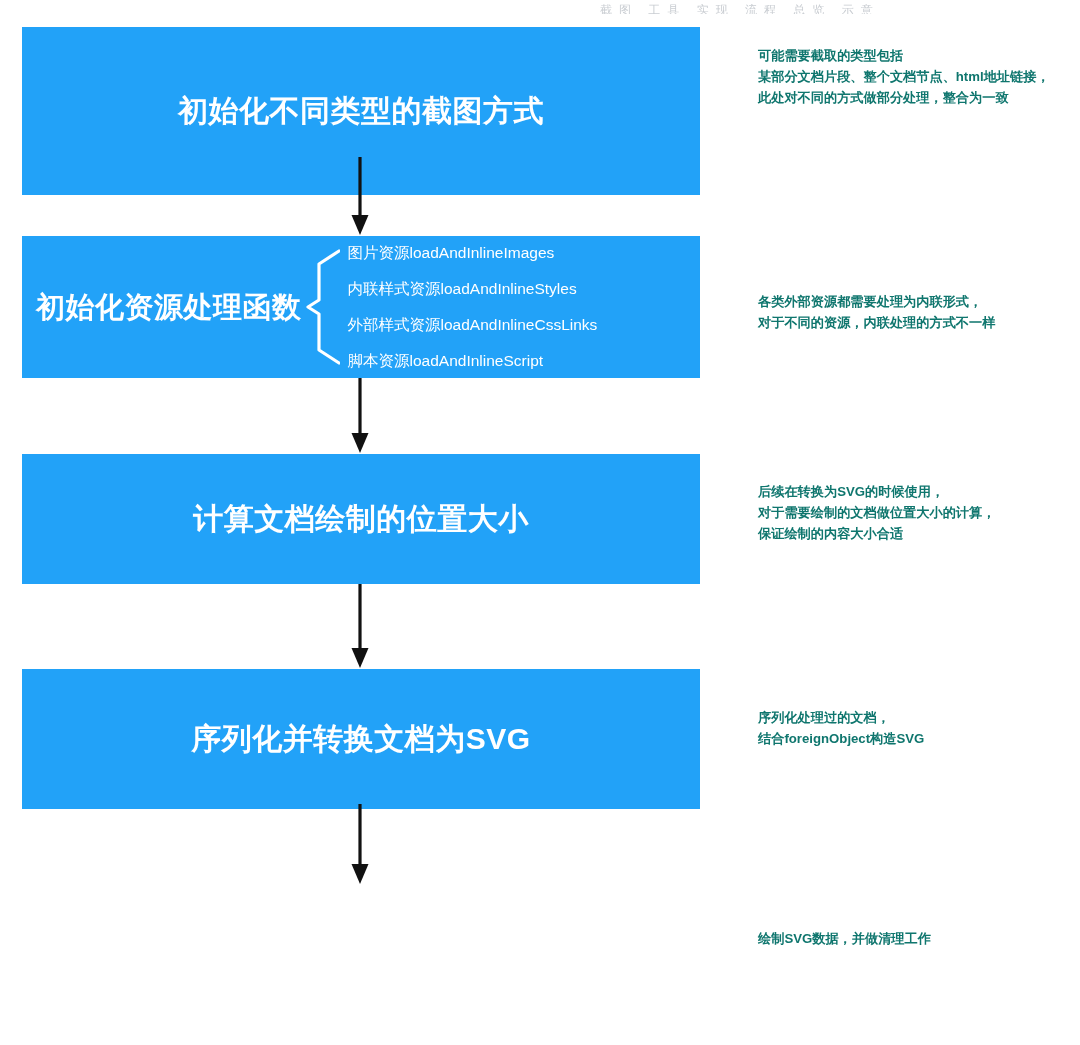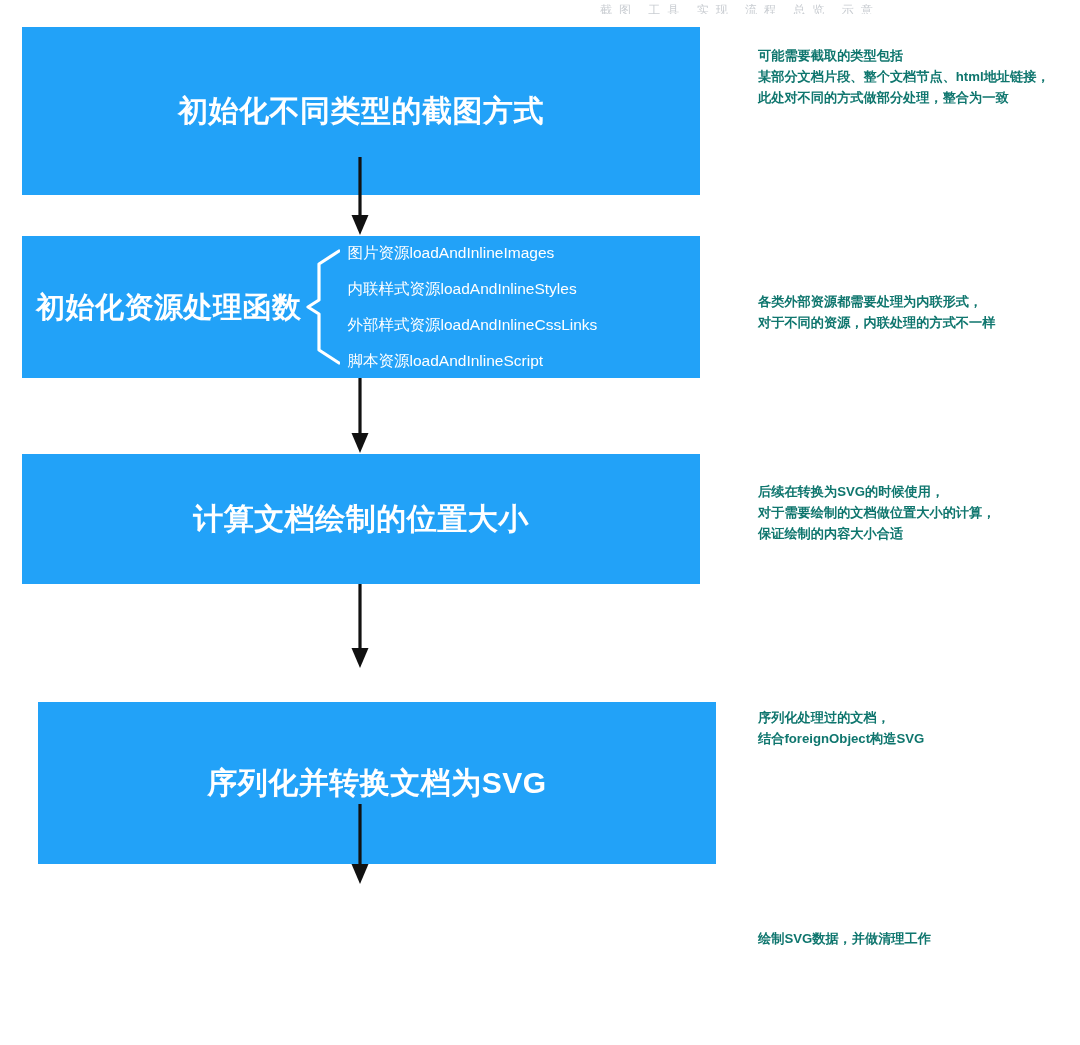--- a/index.html
+++ b/index.html
@@ -175,21 +175,21 @@
     <span class="note-line">保证绘制的内容大小合适</span>
   </div>
 
   <div class="arrow" style="top:584px; height:85px;">
     <svg width="40" height="85" viewBox="0 0 40 85" xmlns="http://www.w3.org/2000/svg" aria-hidden="true">
       <line x1="20" y1="0" x2="20" y2="68" stroke="#111111" stroke-width="3.2"></line>
       <polygon points="20,84 11.5,64 28.5,64" fill="#111111"></polygon>
     </svg>
   </div>
 
-  <div class="pbox" id="box4" style="top:702px; height:162px;margin-left:16px;">
+  <div class="pbox" id="box4" style="top:669px; height:140px;">
     <div class="pbox-title">序列化并转换文档为SVG</div>
   </div>
 
   <div class="note" style="top:707px;">
     <span class="note-line">序列化处理过的文档，</span>
     <span class="note-line">结合foreignObject构造SVG</span>
   </div>
 
   <div class="arrow" style="top:804px; height:81px;">
     <svg width="40" height="81" viewBox="0 0 40 81" xmlns="http://www.w3.org/2000/svg" aria-hidden="true">

